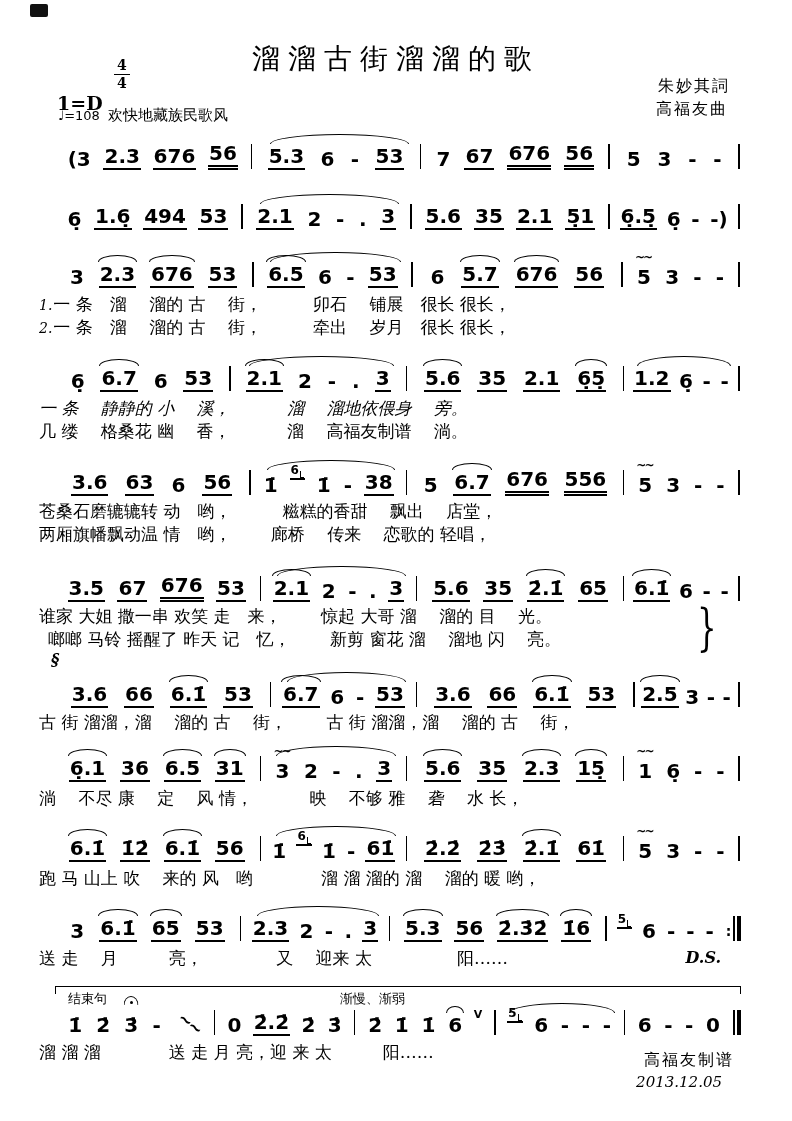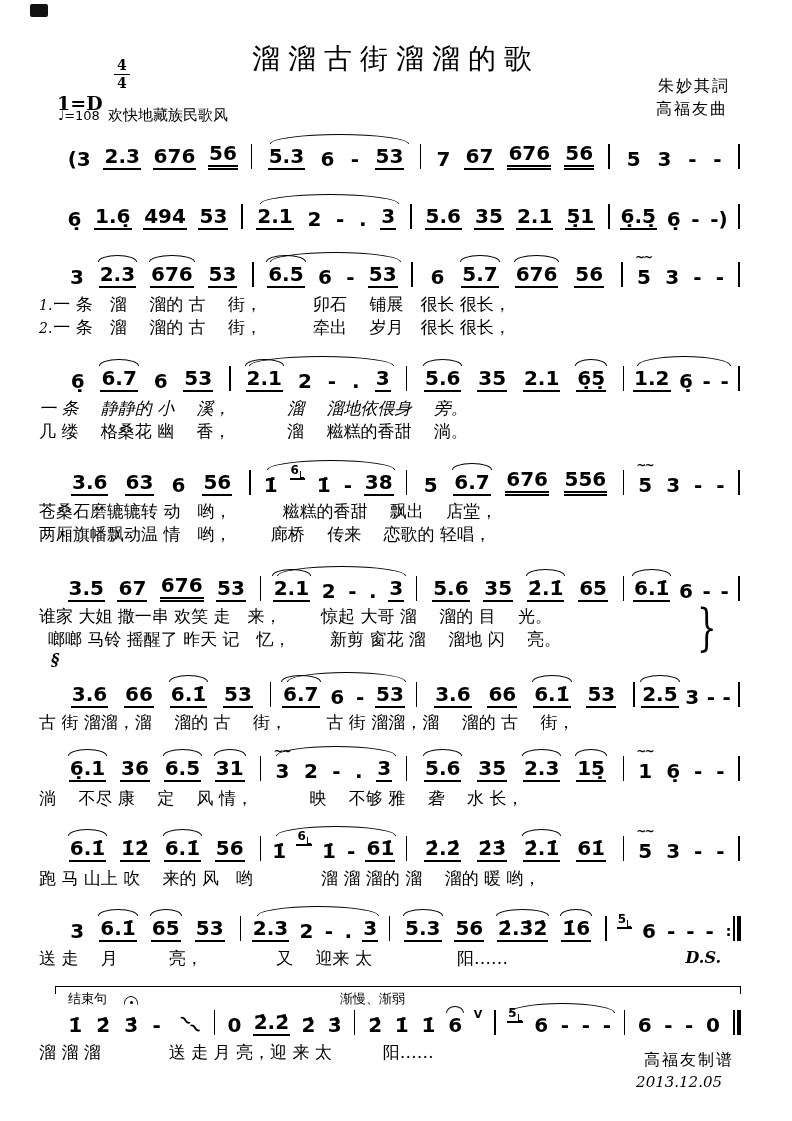--- a/index.html
+++ b/index.html
@@ -196,21 +196,21 @@
         <div class="bar"></div>
         <div class="measure arc" style="flex-grow: 11;">
           <span class="tok u1">1.2</span>
           <span class="tok">6̣</span>
           <span class="tok">-</span>
           <span class="tok">-</span>
         </div>
         <div class="bar"></div>
       </div>
       <div class="lyric-line" style="top: 398px; font-style: italic;">一 条　 静静的 小　 溪，　　　 溜　 溜地依偎身　 旁。</div>
-      <div class="lyric-line" style="top: 421px;">几 缕　 格桑花 幽　 香，　　　 溜　 糍糕的香甜　 淌。</div>
+      <div class="lyric-line" style="top: 421px;">几 缕　 格桑花 幽　 香，　　　 溜　 高福友制谱　 淌。</div>
       <div class="music-line" style="top: 466px;">
         <div class="measure" style="flex-grow: 19;">
           <span class="tok u1">3.6</span>
           <span class="tok u1">63</span>
           <span class="tok">6</span>
           <span class="tok u1">56</span>
         </div>
         <div class="bar"></div>
         <div class="measure arc" style="flex-grow: 15;">
           <span class="tok">1̇</span>

